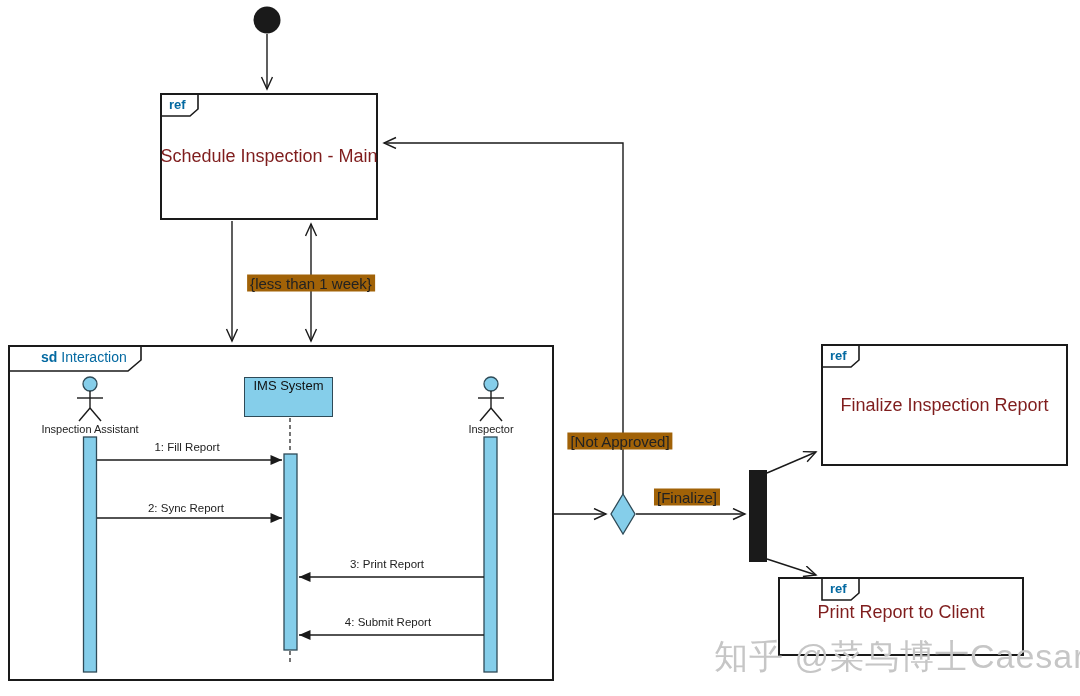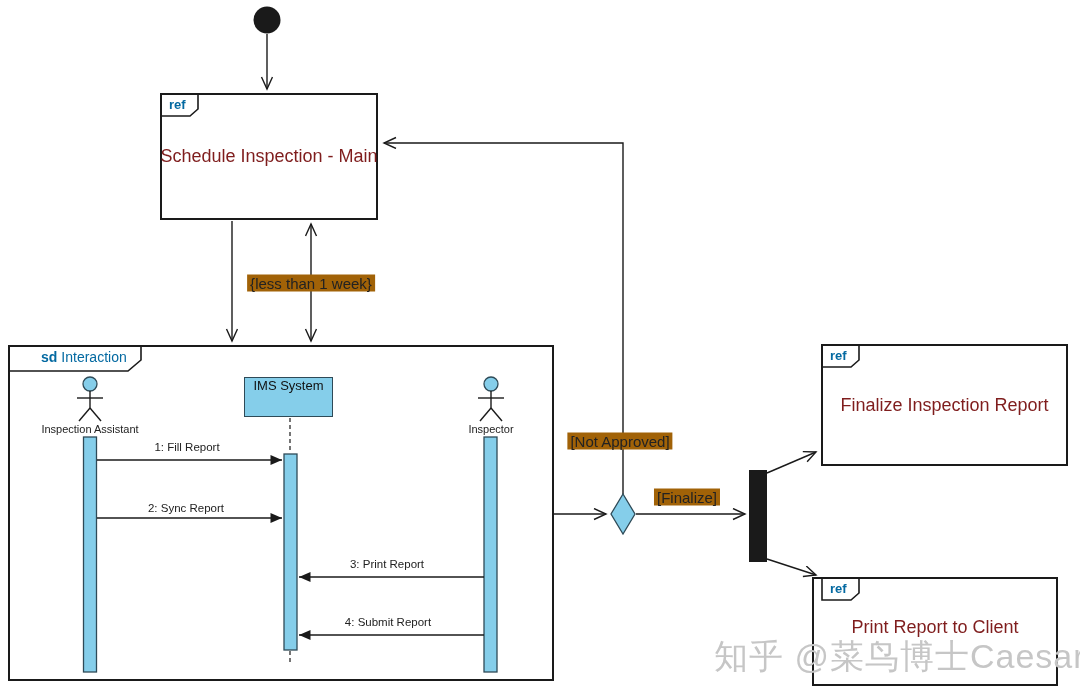--- a/index.html
+++ b/index.html
@@ -132,20 +132,20 @@
   <div class="msg-lbl" style="left:388px;top:622px;text-align:center;">4: Submit Report</div>
 
   <div class="lbl" style="left:620px;top:441px;">[Not Approved]</div>
   <div class="lbl" style="left:687px;top:497px;">[Finalize]</div>
 
   <div class="frame" style="left:821px;top:344px;width:247px;height:122px;">
     <span class="title">Finalize Inspection Report</span>
   </div>
   <div class="txt ref-word" style="left:830px;top:348px;">ref</div>
 
-  <div class="frame" style="left:812px;top:577px;width:246px;height:109px;">
+  <div class="frame" style="left:778px;top:577px;width:246px;height:79px;">
     <span class="title" style="margin-top:-8px;">Print Report to Client</span>
   </div>
   <div class="txt ref-word" style="left:830px;top:581px;">ref</div>
 
   <div class="watermark">知乎 @菜鸟博士Caesar</div>
 
 </div>
 
 </body></html>

